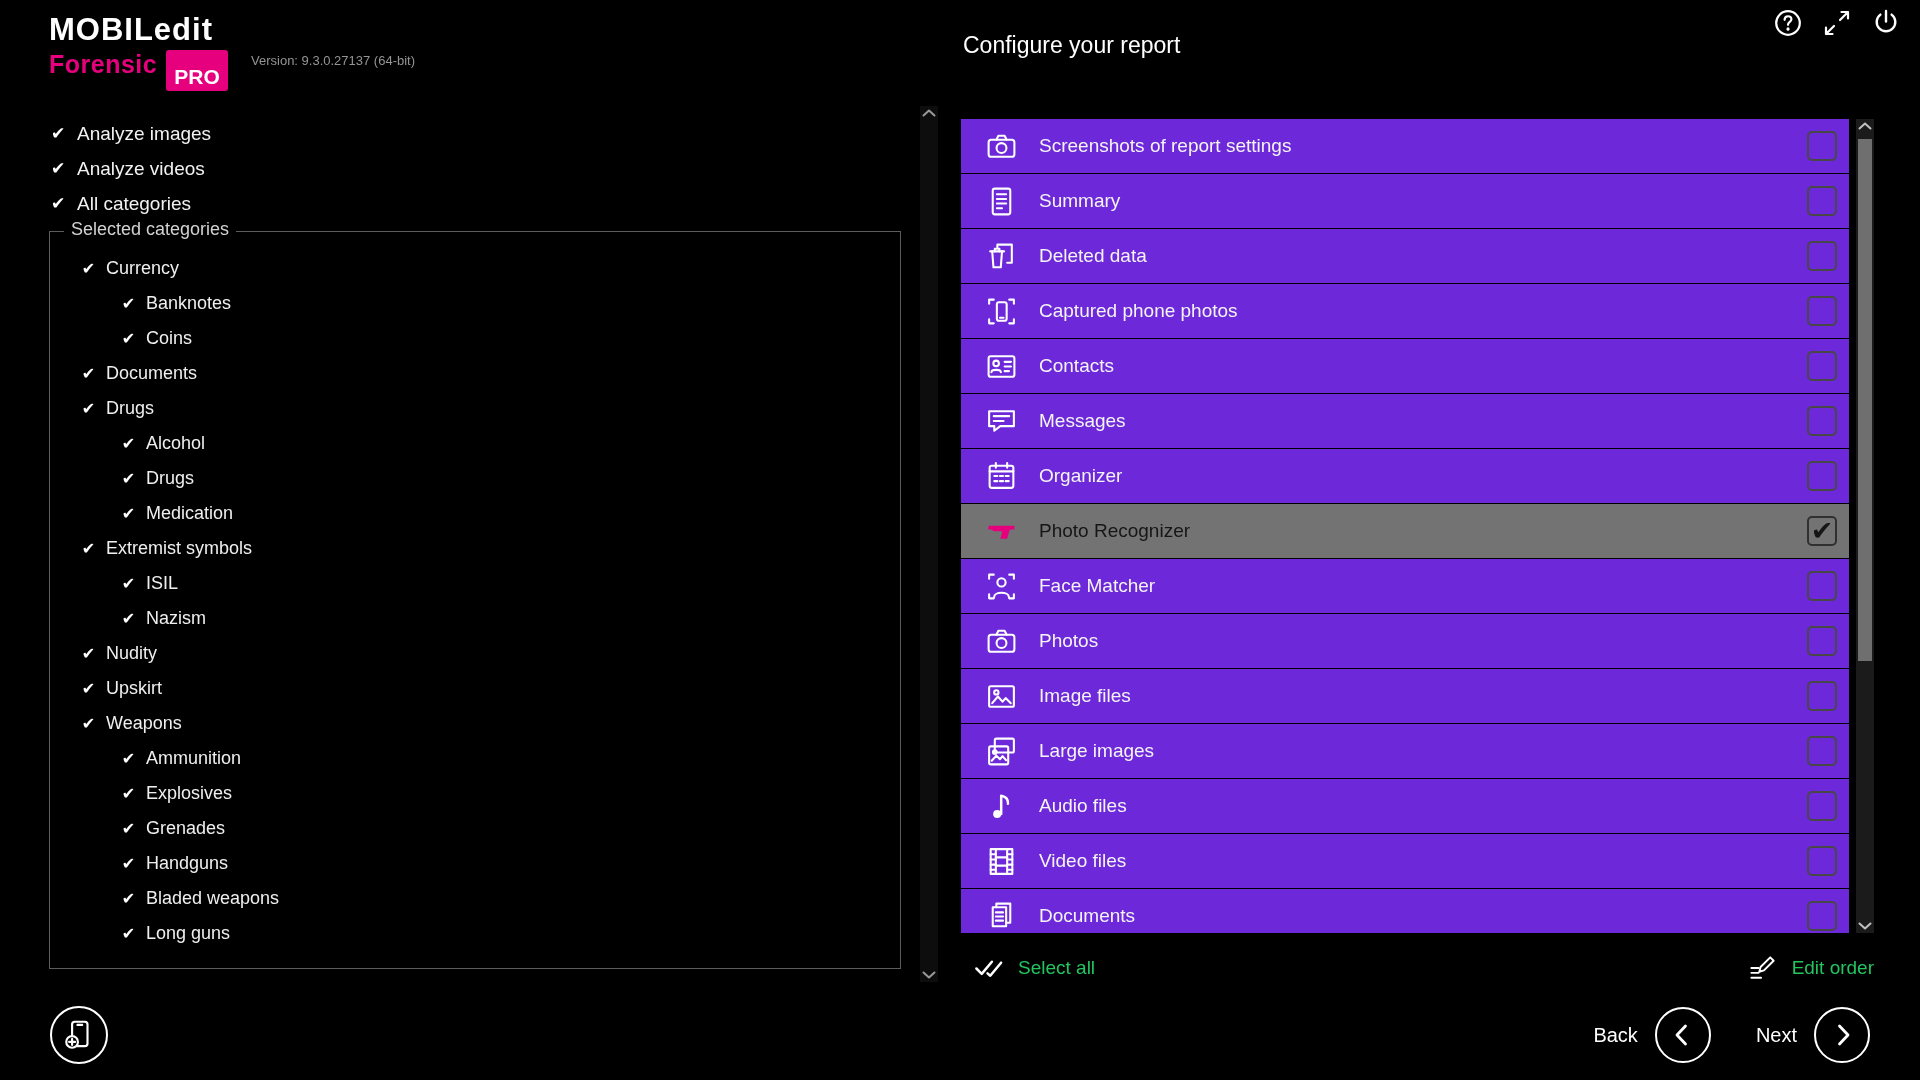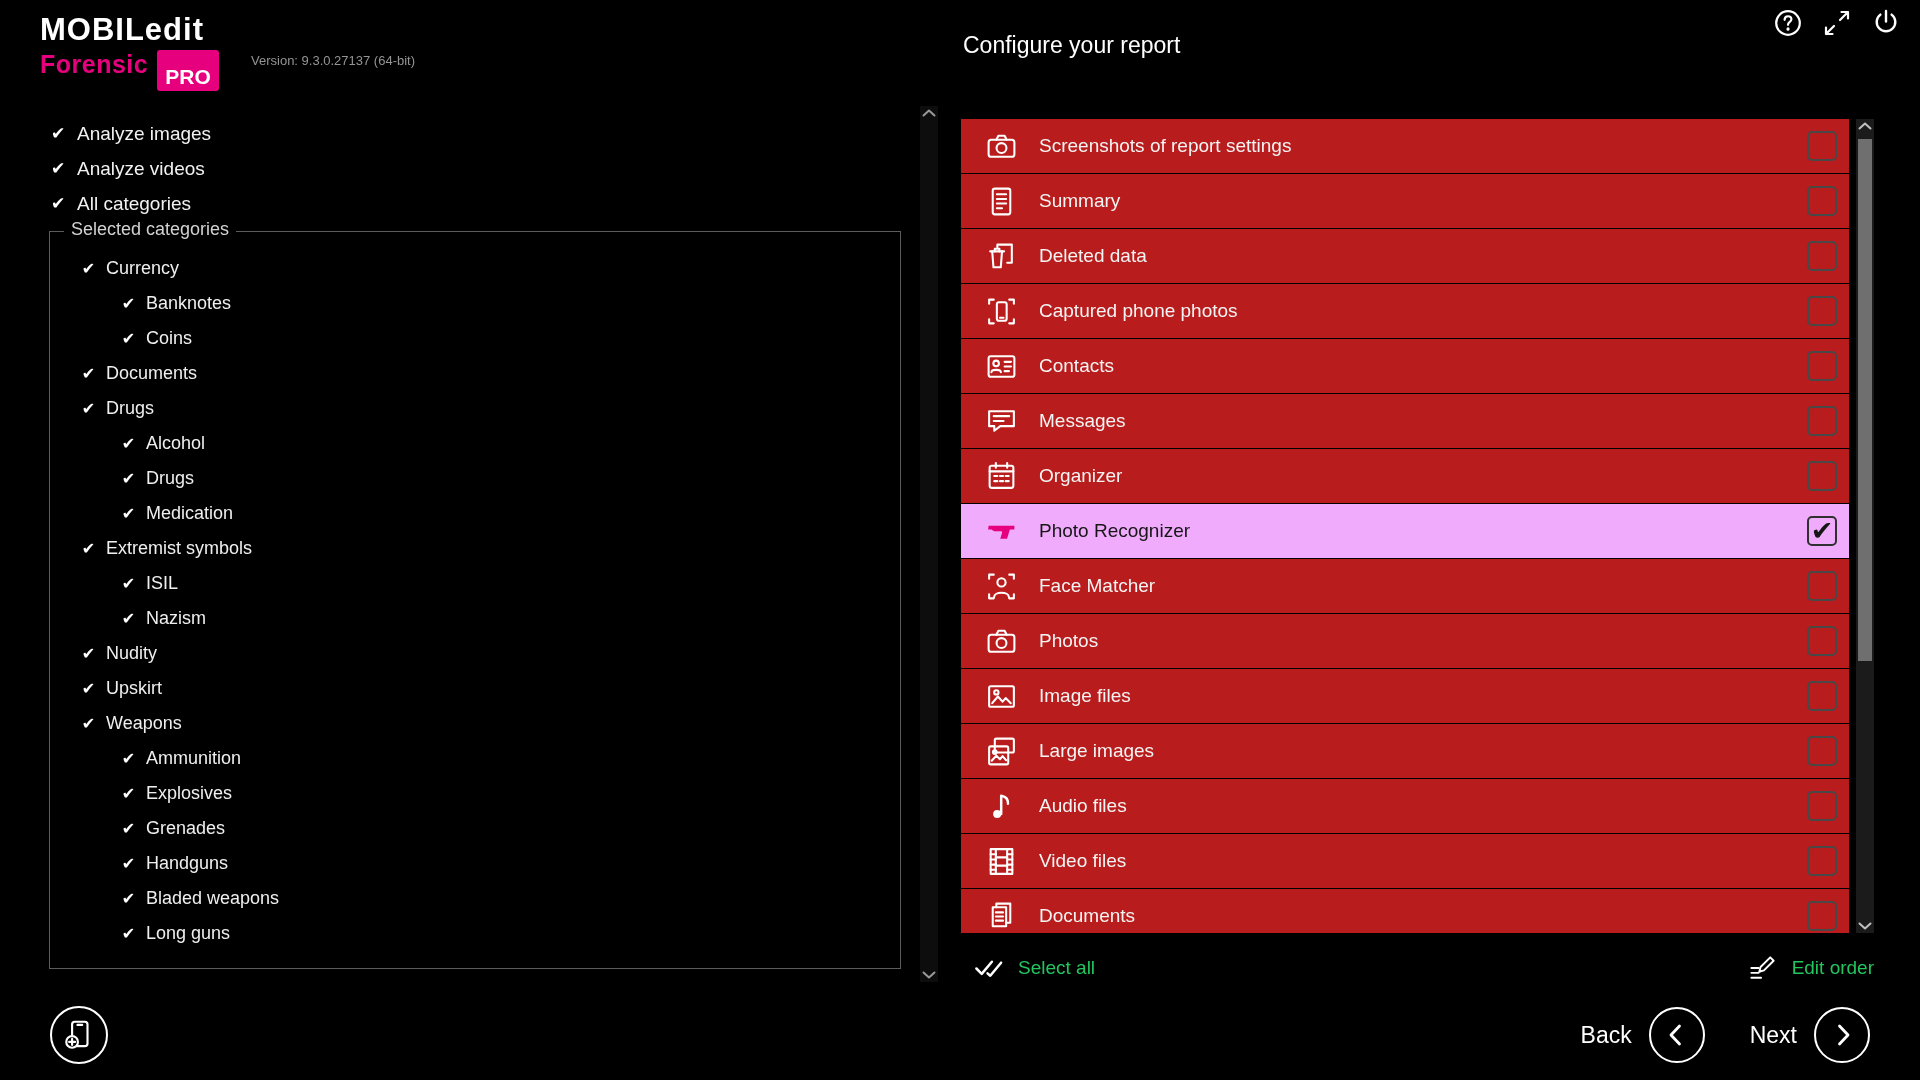--- a/index.html
+++ b/index.html
@@ -3,21 +3,21 @@
 <meta charset="utf-8">
 <style>
   * { margin:0; padding:0; box-sizing:border-box; }
   html,body { width:1920px; height:1080px; background:#000; overflow:hidden;
     font-family:"Liberation Sans","DejaVu Sans",sans-serif; color:#fff; }
   .app { position:relative; width:1920px; height:1080px; background:#000; }
   svg { display:block; }
 
   
   .topbar { position:absolute; left:0; top:0; width:100%; height:100px; }
-  .brand { position:absolute; left:40px; top:12px; }
+  .brand { position:absolute; left:49px; top:12px; }
   .brand-top { font-size:31px; font-weight:bold; letter-spacing:1px; color:#fff; }
   .brand-bottom { display:flex; align-items:flex-start; gap:9px; margin-top:2px; }
   .brand-forensic { color:#e6007e; font-size:25px; font-weight:bold; letter-spacing:.5px; }
   .brand-pro { background:#e6007e; color:#fff; font-size:21px; font-weight:bold;
     padding:15px 8px 2px; border-radius:3px; }
   .version { position:absolute; left:251px; top:53px; font-size:13px; color:#949494; }
   .page-title { position:absolute; left:963px; top:32px; font-size:23px; font-weight:400; color:#fff;text-align:right; }
   .top-icons { position:absolute; right:18px; top:7px; display:flex; gap:17px; align-items:center; }
   .top-icon { width:32px; height:32px; color:#fff; cursor:pointer; }
   .top-icon svg { width:100%; height:100%; }
@@ -40,29 +40,29 @@
   .tree-label { font-size:18px; color:#efefef; }
 
   .left-scroll { position:absolute; left:920px; top:106px; width:18px; height:876px;
     background:#0d0d0d; }
   .scroll-chev { position:absolute; left:1px; width:16px; height:10px; color:#9a9a9a;
     cursor:pointer; }
   .scroll-chev.up { top:2px; } .scroll-chev.down { bottom:2px; }
 
   
   .sections { position:absolute; left:961px; top:119px; width:888px; height:814px; overflow:hidden; }
-  .sec-row { height:54px; margin-bottom:1px; background:#b91c1c; display:flex;
+  .sec-row { height:54px; margin-bottom:1px; background:#6d28d9; display:flex;
     align-items:center; padding:0 12px 0 24px; cursor:pointer; }
   .row-icon { width:33px; height:33px; flex:0 0 33px; color:#fff; }
   .sec-label { margin-left:21px; font-size:19px; color:#f4f4f4; flex:1; }
   .sec-checkbox { width:30px; height:30px; border:2px solid #484848; border-radius:5px;
     display:flex; align-items:center; justify-content:center;
     font-size:27px; font-weight:bold; color:#161616; line-height:1; cursor:pointer;
     overflow:visible; }
-  .sec-row.selected { background:#f0abfc; }
+  .sec-row.selected { background:#737373; }
   .sec-row.selected .sec-label { color:#161616; }
   .sec-row.selected .row-icon { color:#e6007e; }
   .sec-row.selected .sec-checkbox { border-color:#303030; }
 
   .v-scrollbar { position:absolute; left:1856px; top:119px; width:18px; height:814px;
     background:#1b1b1b; }
   .v-scrollbar .scroll-chev { color:#c0c0c0; }
   .v-thumb { position:absolute; left:2px; top:20px; width:14px; height:522px;
     background:#6f6f6f; cursor:pointer; }
 
@@ -72,21 +72,21 @@
   .pf-btn svg { width:31px; height:31px; color:#fff; }
   .pf-label { font-size:19px; color:#22c55e; }
   .pf-left { margin-left:12px; } .pf-right { margin-right:2px; }
 
   
   .add-btn { position:absolute; left:50px; top:1006px; width:58px; height:58px;
     border-radius:50%; border:2px solid #fff; background:#000; color:#fff;
     display:flex; align-items:center; justify-content:center; cursor:pointer; }
   .add-btn svg { width:34px; height:34px; }
   .nav { position:absolute; right:50px; top:1007px; display:flex; align-items:center; gap:17px; }
-  .nav-label { font-size:23px; color:#fff; }
+  .nav-label { font-size:20px; color:#fff; }
   .nav-label.next { margin-left:28px; }
   .nav-btn { width:56px; height:56px; border-radius:50%; border:2px solid #fff;
     background:#000; color:#fff; display:flex; align-items:center; justify-content:center;
     cursor:pointer; }
   .nav-btn svg { width:32px; height:32px; }
 </style>
 </head>
 <body>
 
 <div class="app">

